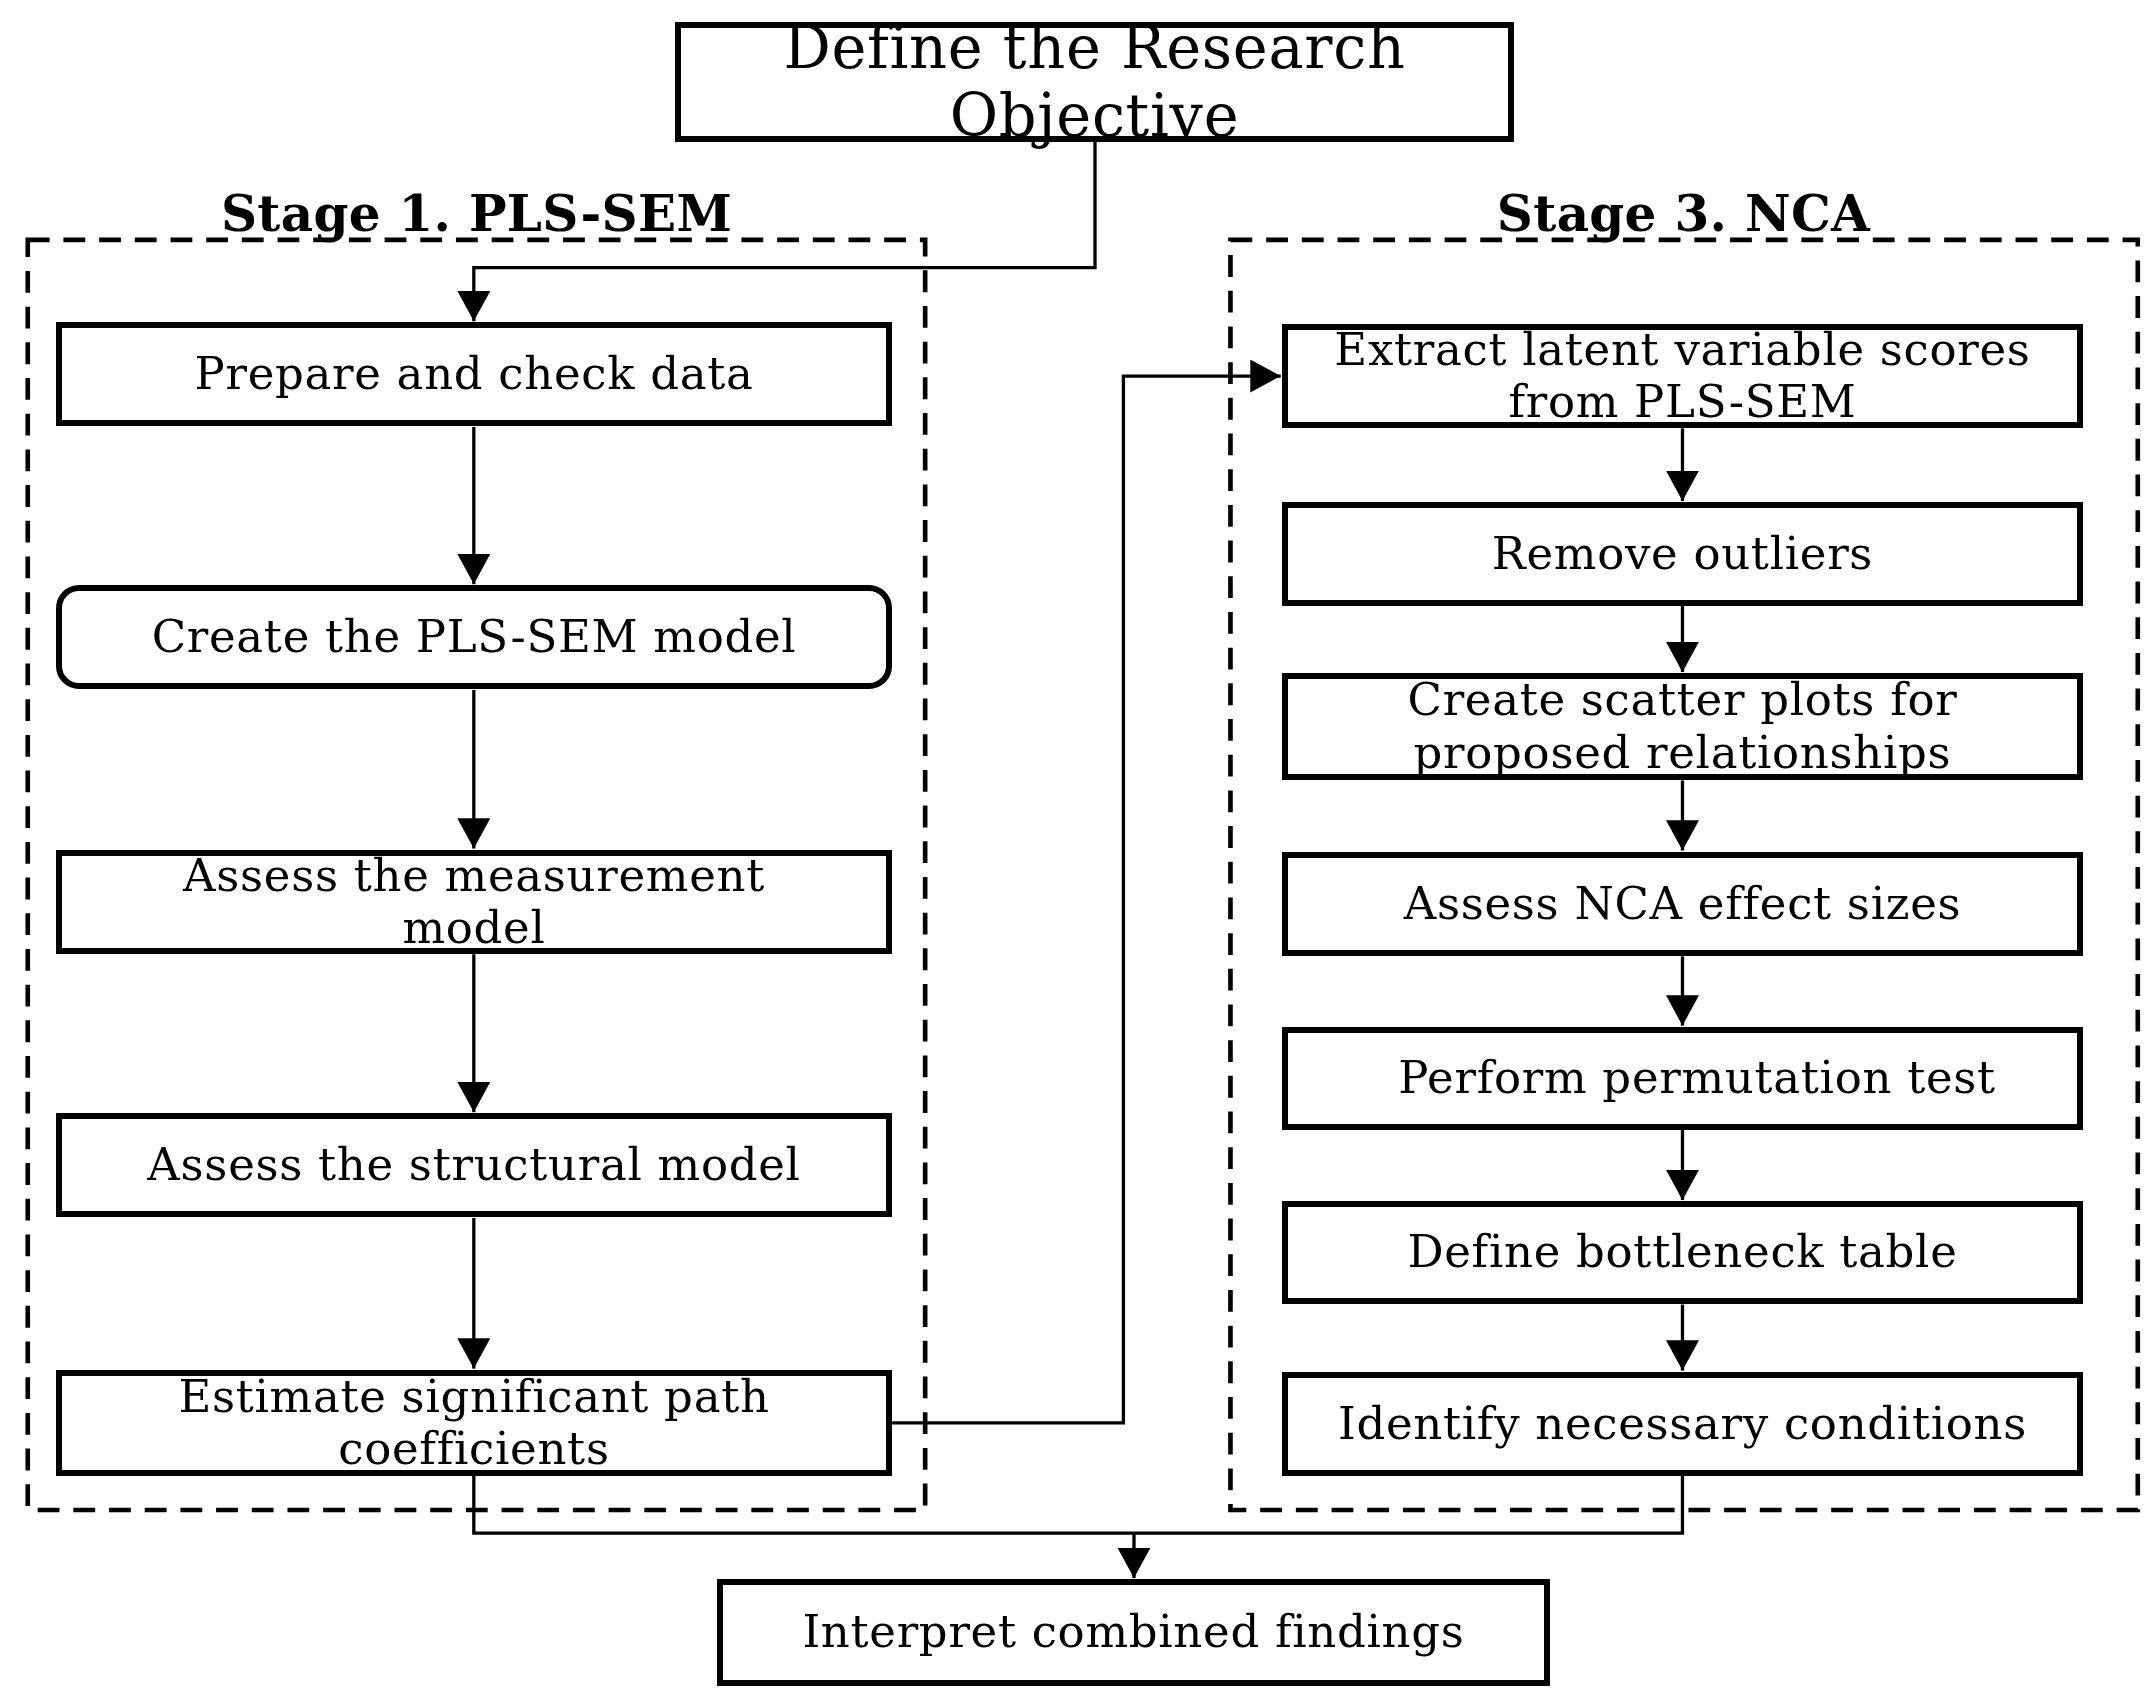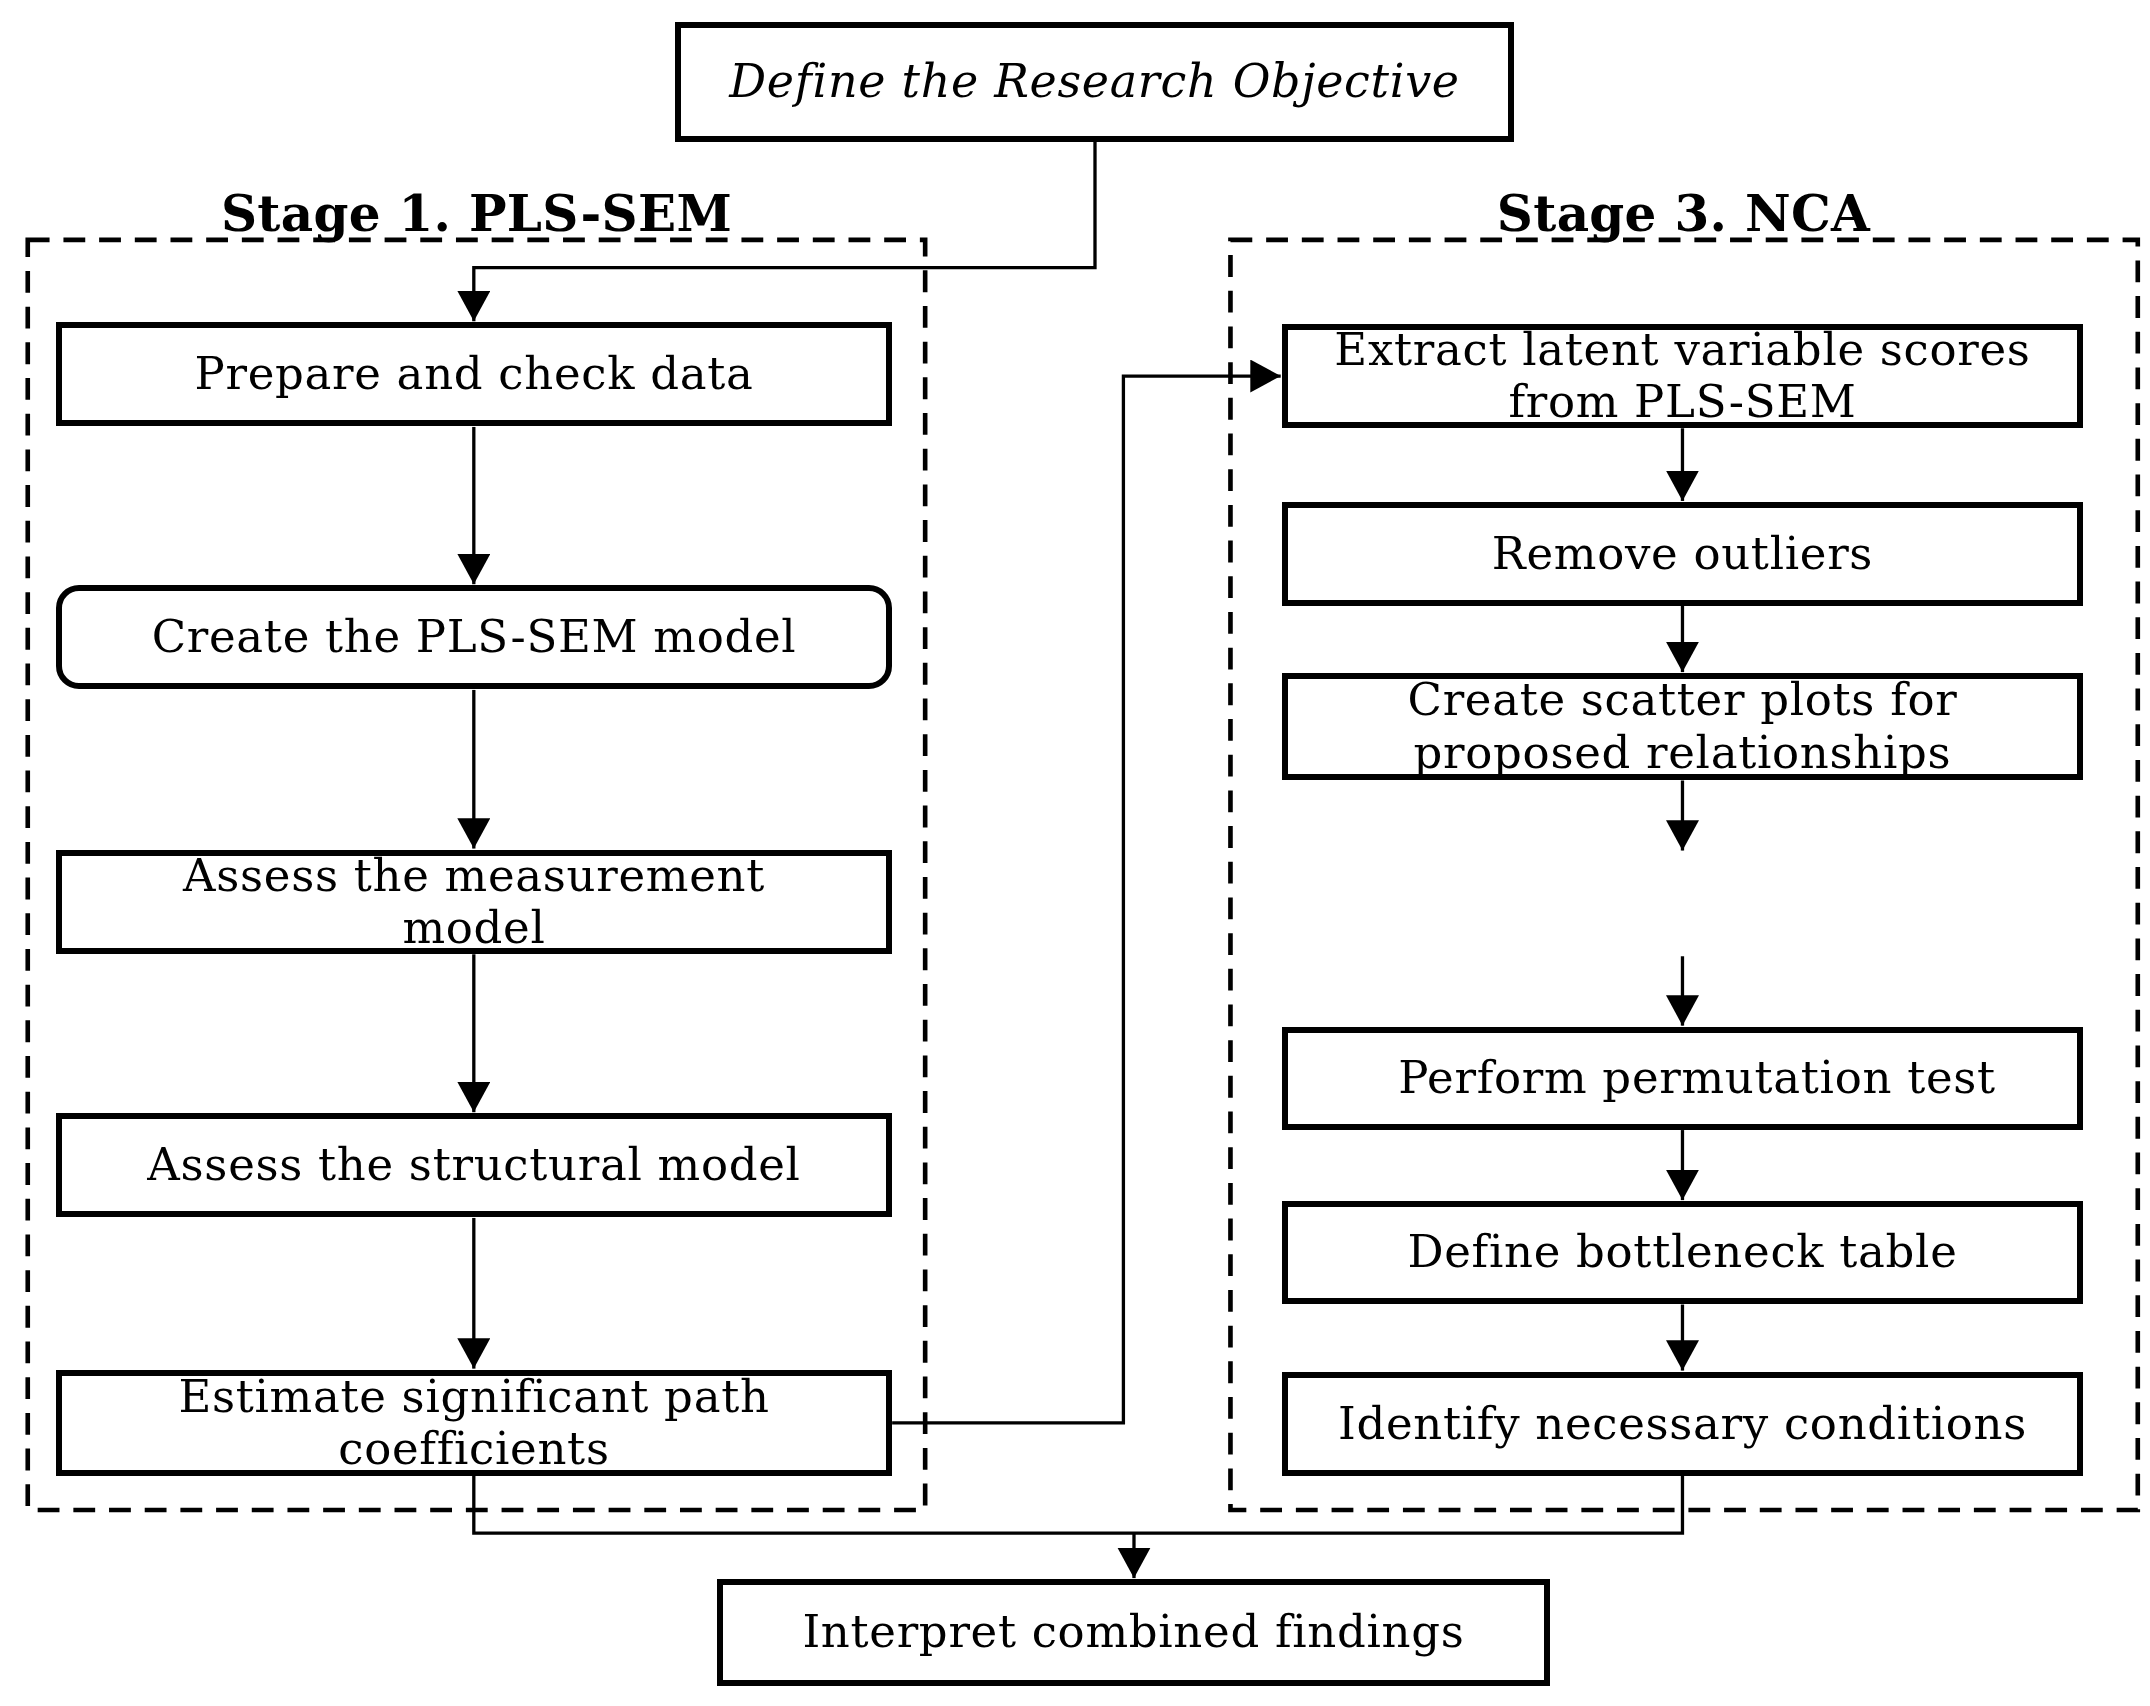--- a/index.html
+++ b/index.html
@@ -24,21 +24,21 @@
     background: #ffffff;
     display: flex;
     align-items: center;
     justify-content: center;
     text-align: center;
     white-space: pre-line;
     font-size: 45px;
     line-height: 1.16;
     letter-spacing: 0.7px;
   }
-  .node.root { font-size: 46px; font-style: italic; }
+  .node.root { font-size: 59px; }
   .stage-title {
     position: absolute;
     text-align: center;
     font-weight: bold;
     font-size: 50px;
     letter-spacing: 0.3px;
   }
 </style>
 </head>
 <body>
@@ -89,20 +89,21 @@
 model</div>
   <div class="node" style="left:56px; top:1113px; width:836px; height:104px;">Assess the structural model</div>
   <div class="node" style="left:56px; top:1370px; width:836px; height:106px;">Estimate significant path
 coefficients</div>
 
   <div class="node" style="left:1282px; top:324px;  width:801px; height:104px;">Extract latent variable scores
 from PLS-SEM</div>
   <div class="node" style="left:1282px; top:502px;  width:801px; height:104px;">Remove outliers</div>
   <div class="node" style="left:1282px; top:673px; width:801px; height:107px;">Create scatter plots for
 proposed relationships</div>
+  <div class="node" style="left:1282px; top:852px; width:801px; height:104px;">Assess NCA effect sizes</div>
   <div class="node" style="left:1282px; top:1027px; width:801px; height:103px;padding-left:29px;">Perform permutation test</div>
   <div class="node" style="left:1282px; top:1201px; width:801px; height:103px;">Define bottleneck table</div>
   <div class="node" style="left:1282px; top:1372px; width:801px; height:104px;">Identify necessary conditions</div>
 
   <div class="node" style="left:717px; top:1579px; width:833px; height:107px;">Interpret combined findings</div>
 
 </div>
 
 
 </body></html>

